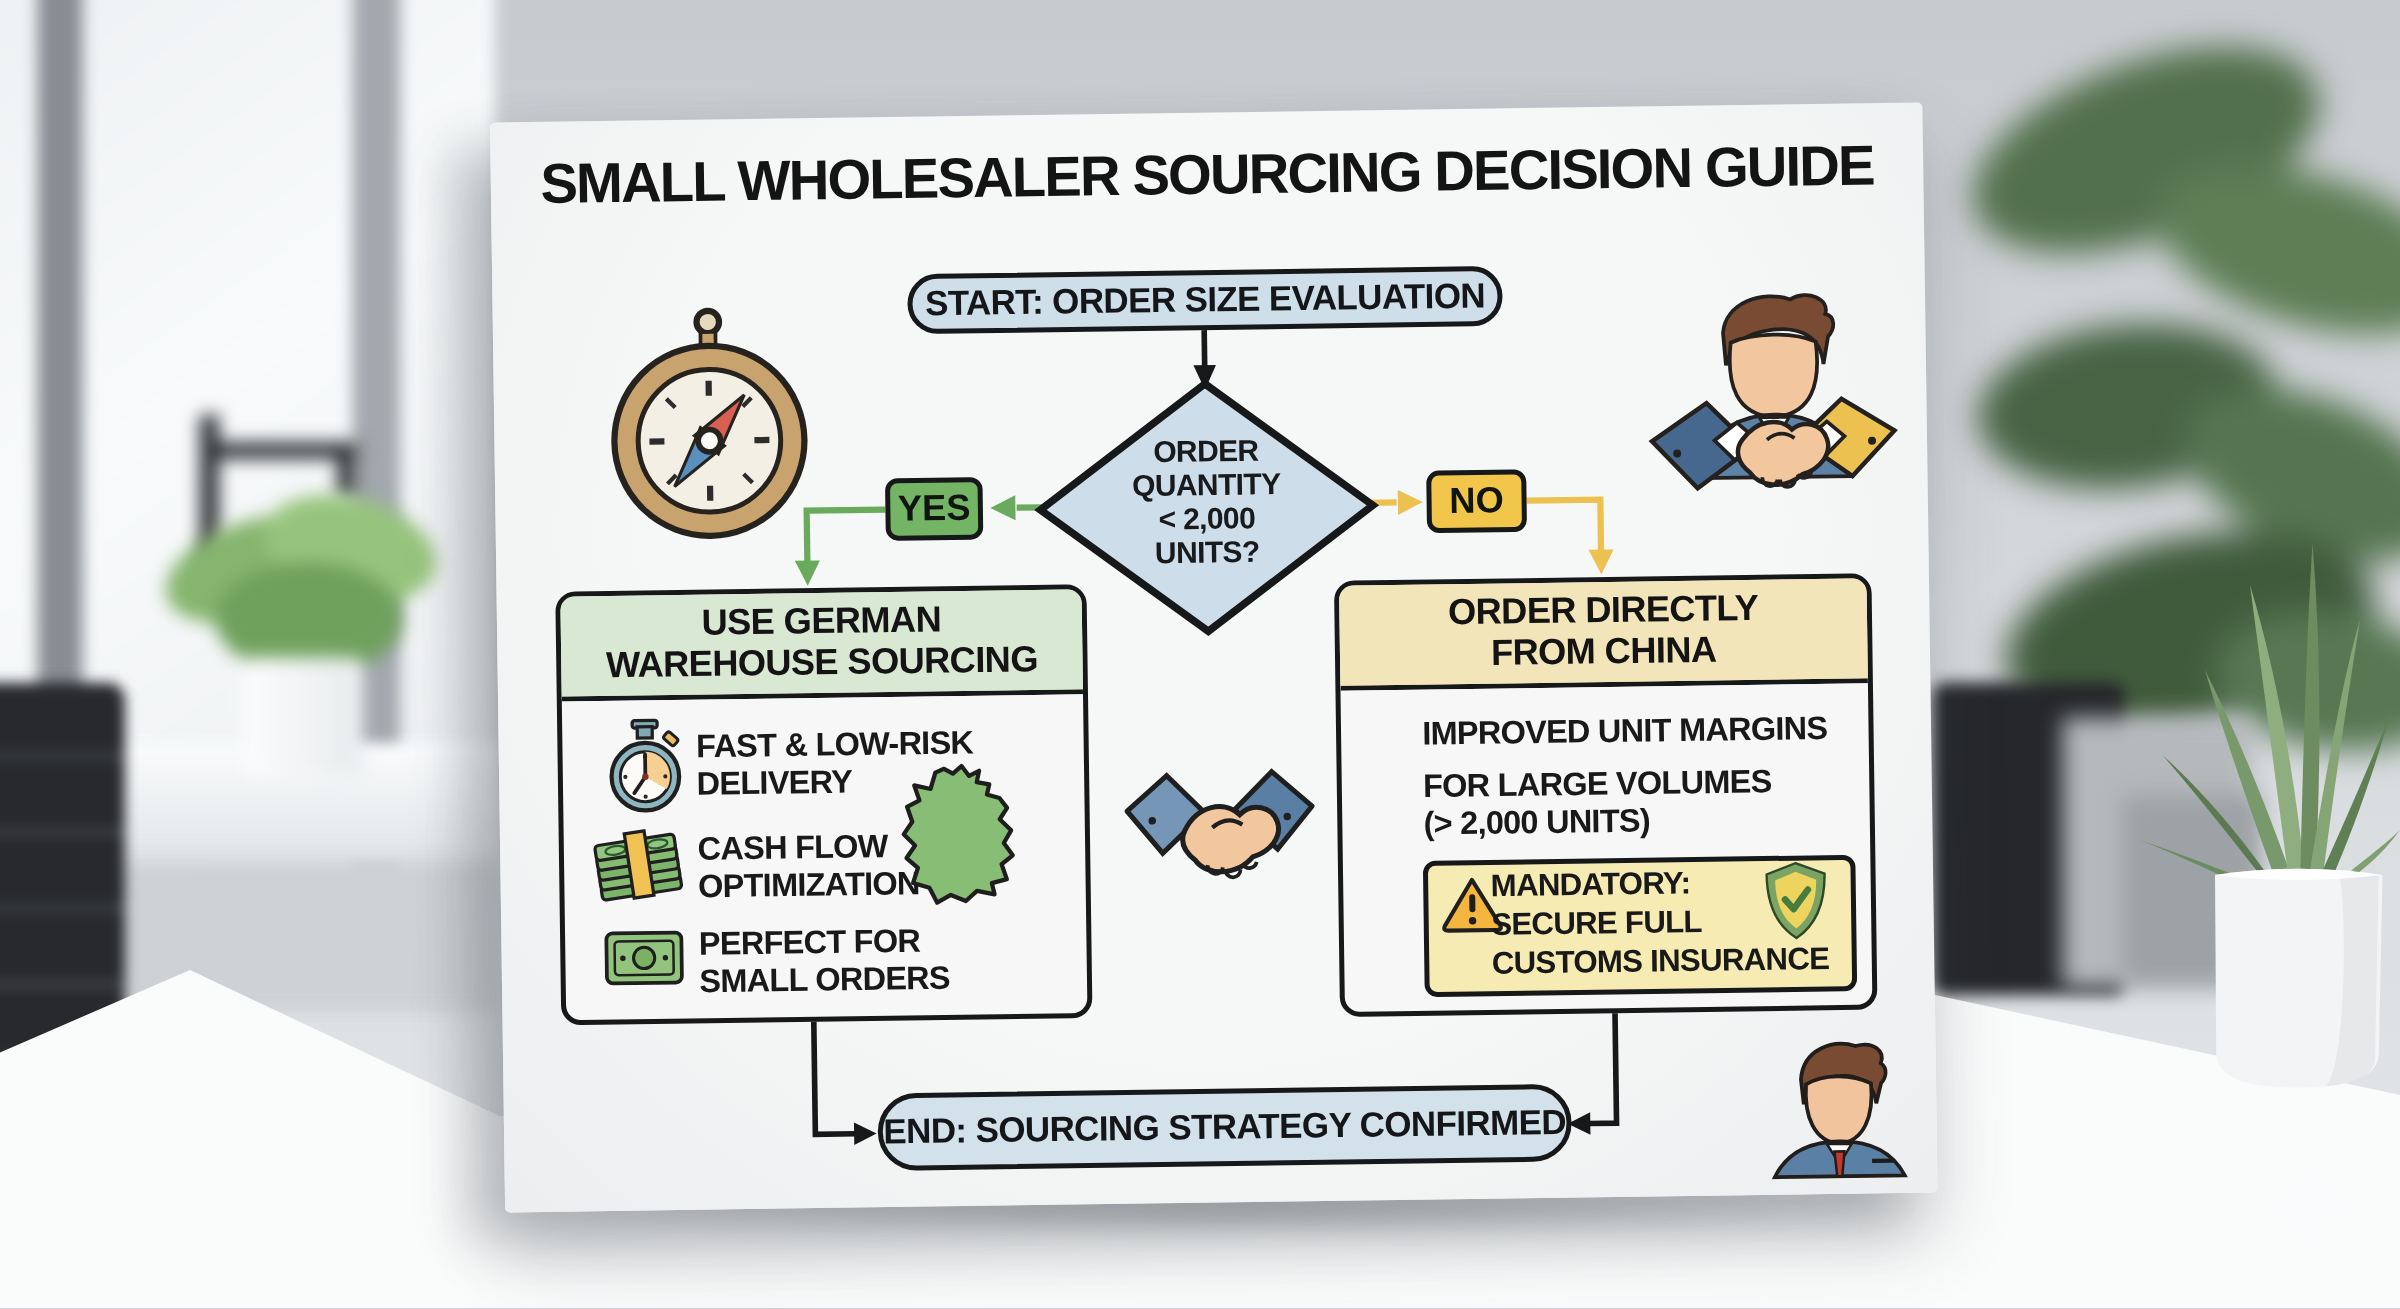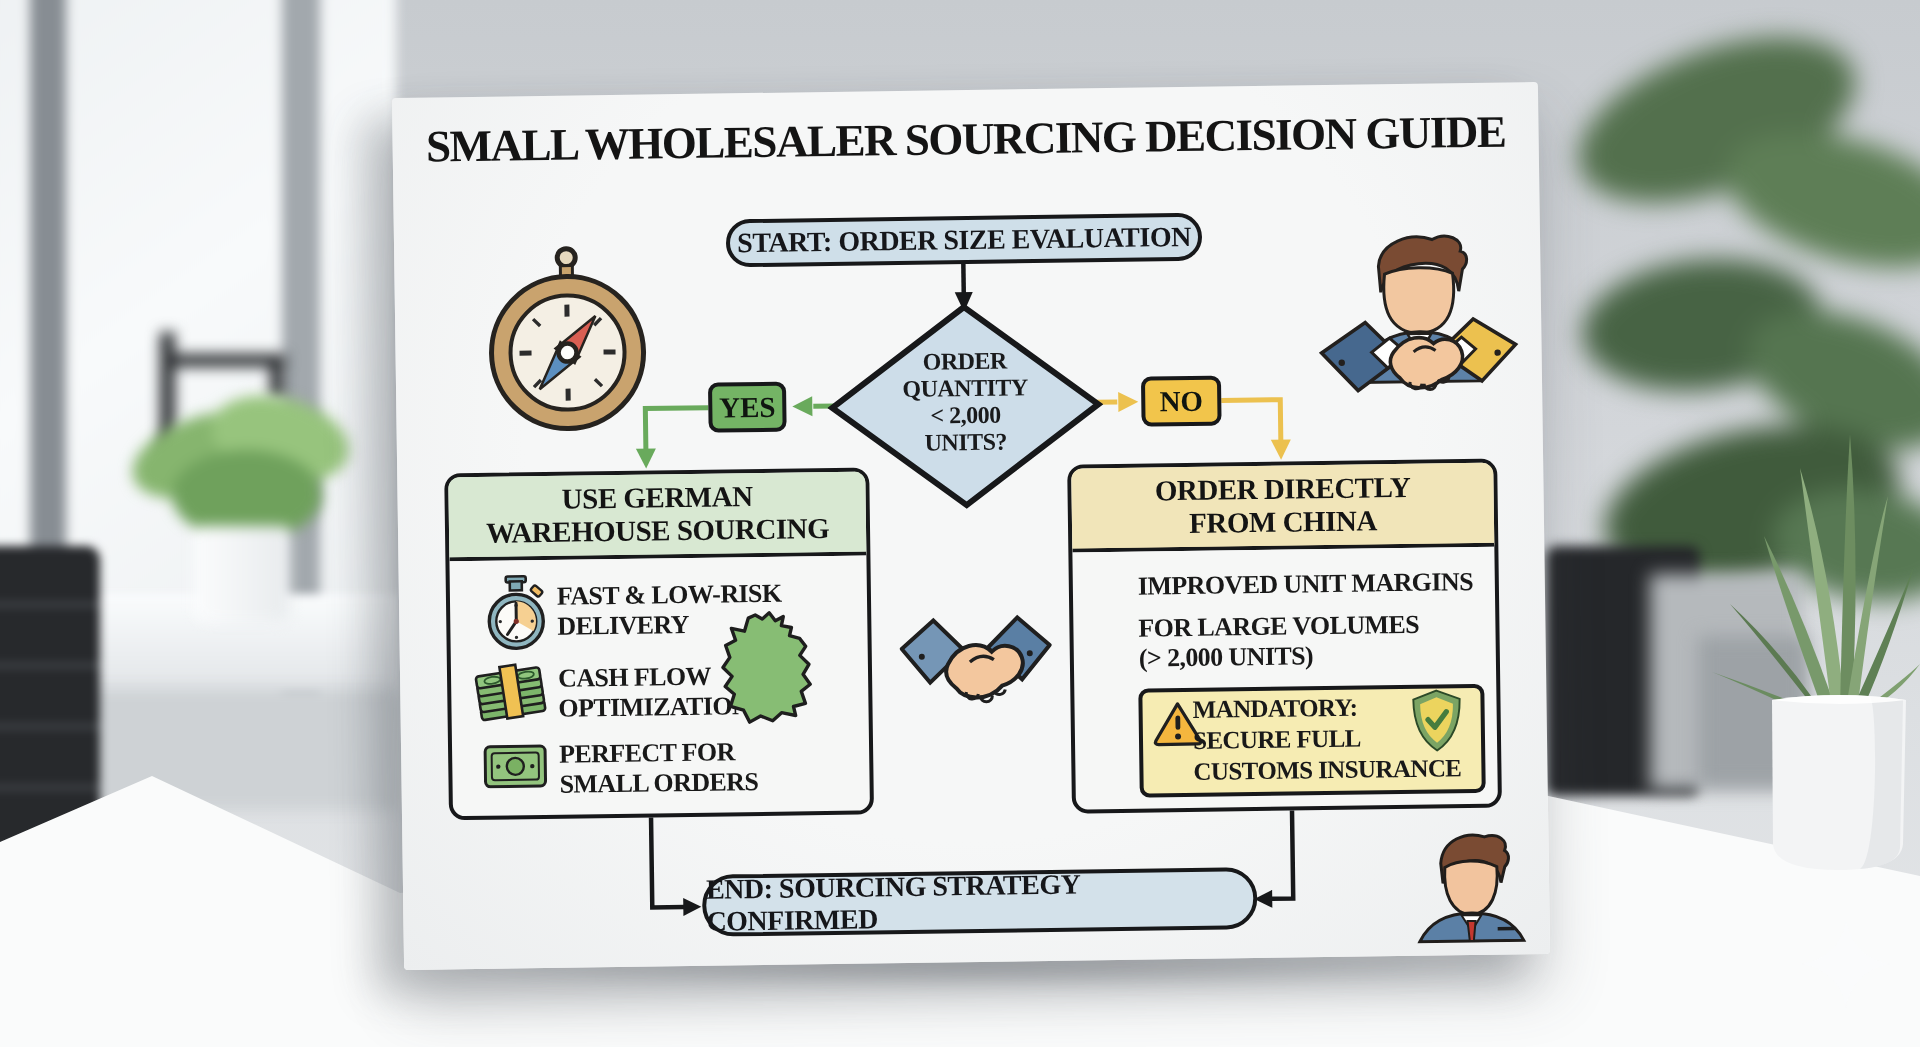--- a/index.html
+++ b/index.html
@@ -1,18 +1,18 @@
 <!DOCTYPE html>
 <html><head>
 <meta charset="utf-8">
 <style>
   html,body{margin:0;padding:0;background:#9aa0a6;}
   .scene{position:relative;width:1920px;height:1047px;overflow:hidden;
          background:linear-gradient(180deg,#c7cbcf 0%,#d2d5d9 38%,#dcdfe2 68%,#e4e6e8 100%);
-         font-family:Liberation Serif, serif;}
+         font-family:Liberation Sans, sans-serif;}
   .abs{position:absolute;}
 
   
   .window-left{left:-14px;top:-16px;width:410px;height:716px;filter:blur(6px);}
   .pane{left:0;top:0;width:100%;height:100%;background:linear-gradient(145deg,#eef1f3 0%,#f8fafb 45%,#eceff1 100%);}
   .mullion-a{left:44px;top:0;width:36px;height:100%;background:#878d93;}
   .mullion-b{left:296px;top:0;width:38px;height:100%;background:#a2a8ad;}
   .fixture{left:152px;top:326px;width:160px;height:150px;filter:blur(7px);}
   .fx-pole{left:8px;top:6px;width:15px;height:140px;background:#2c2f32;}
   .fx-arm{left:8px;top:28px;width:126px;height:13px;background:#2c2f32;}

